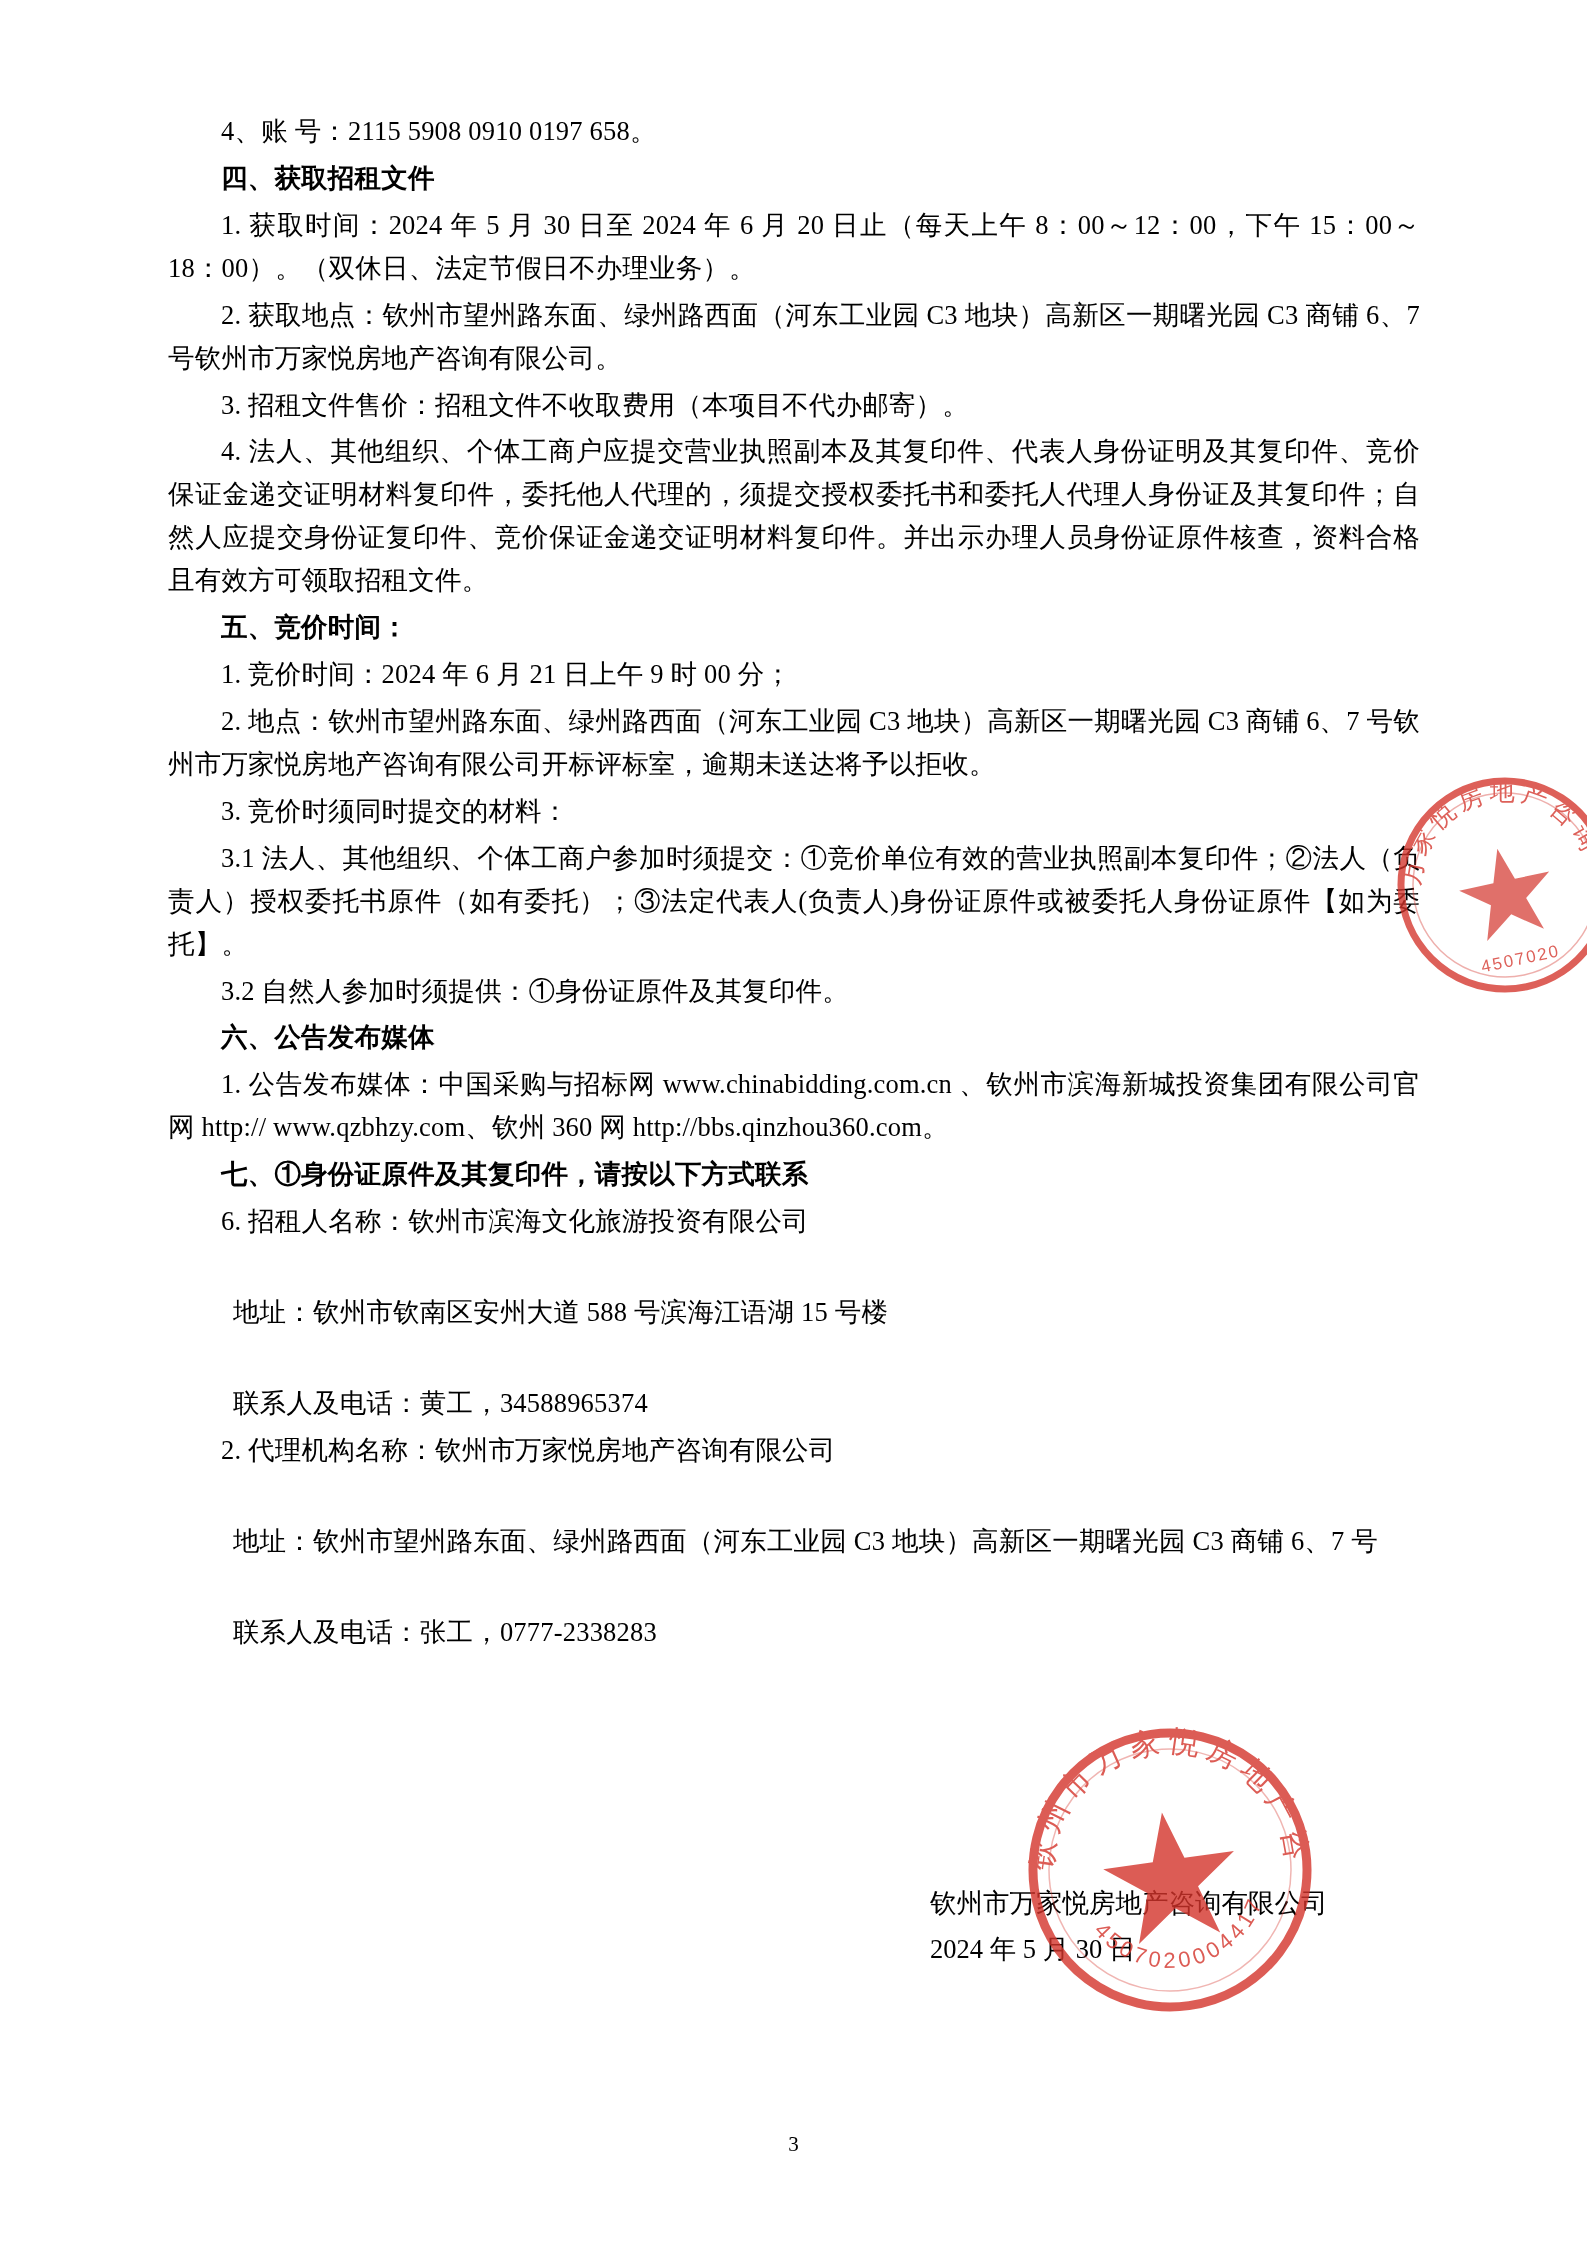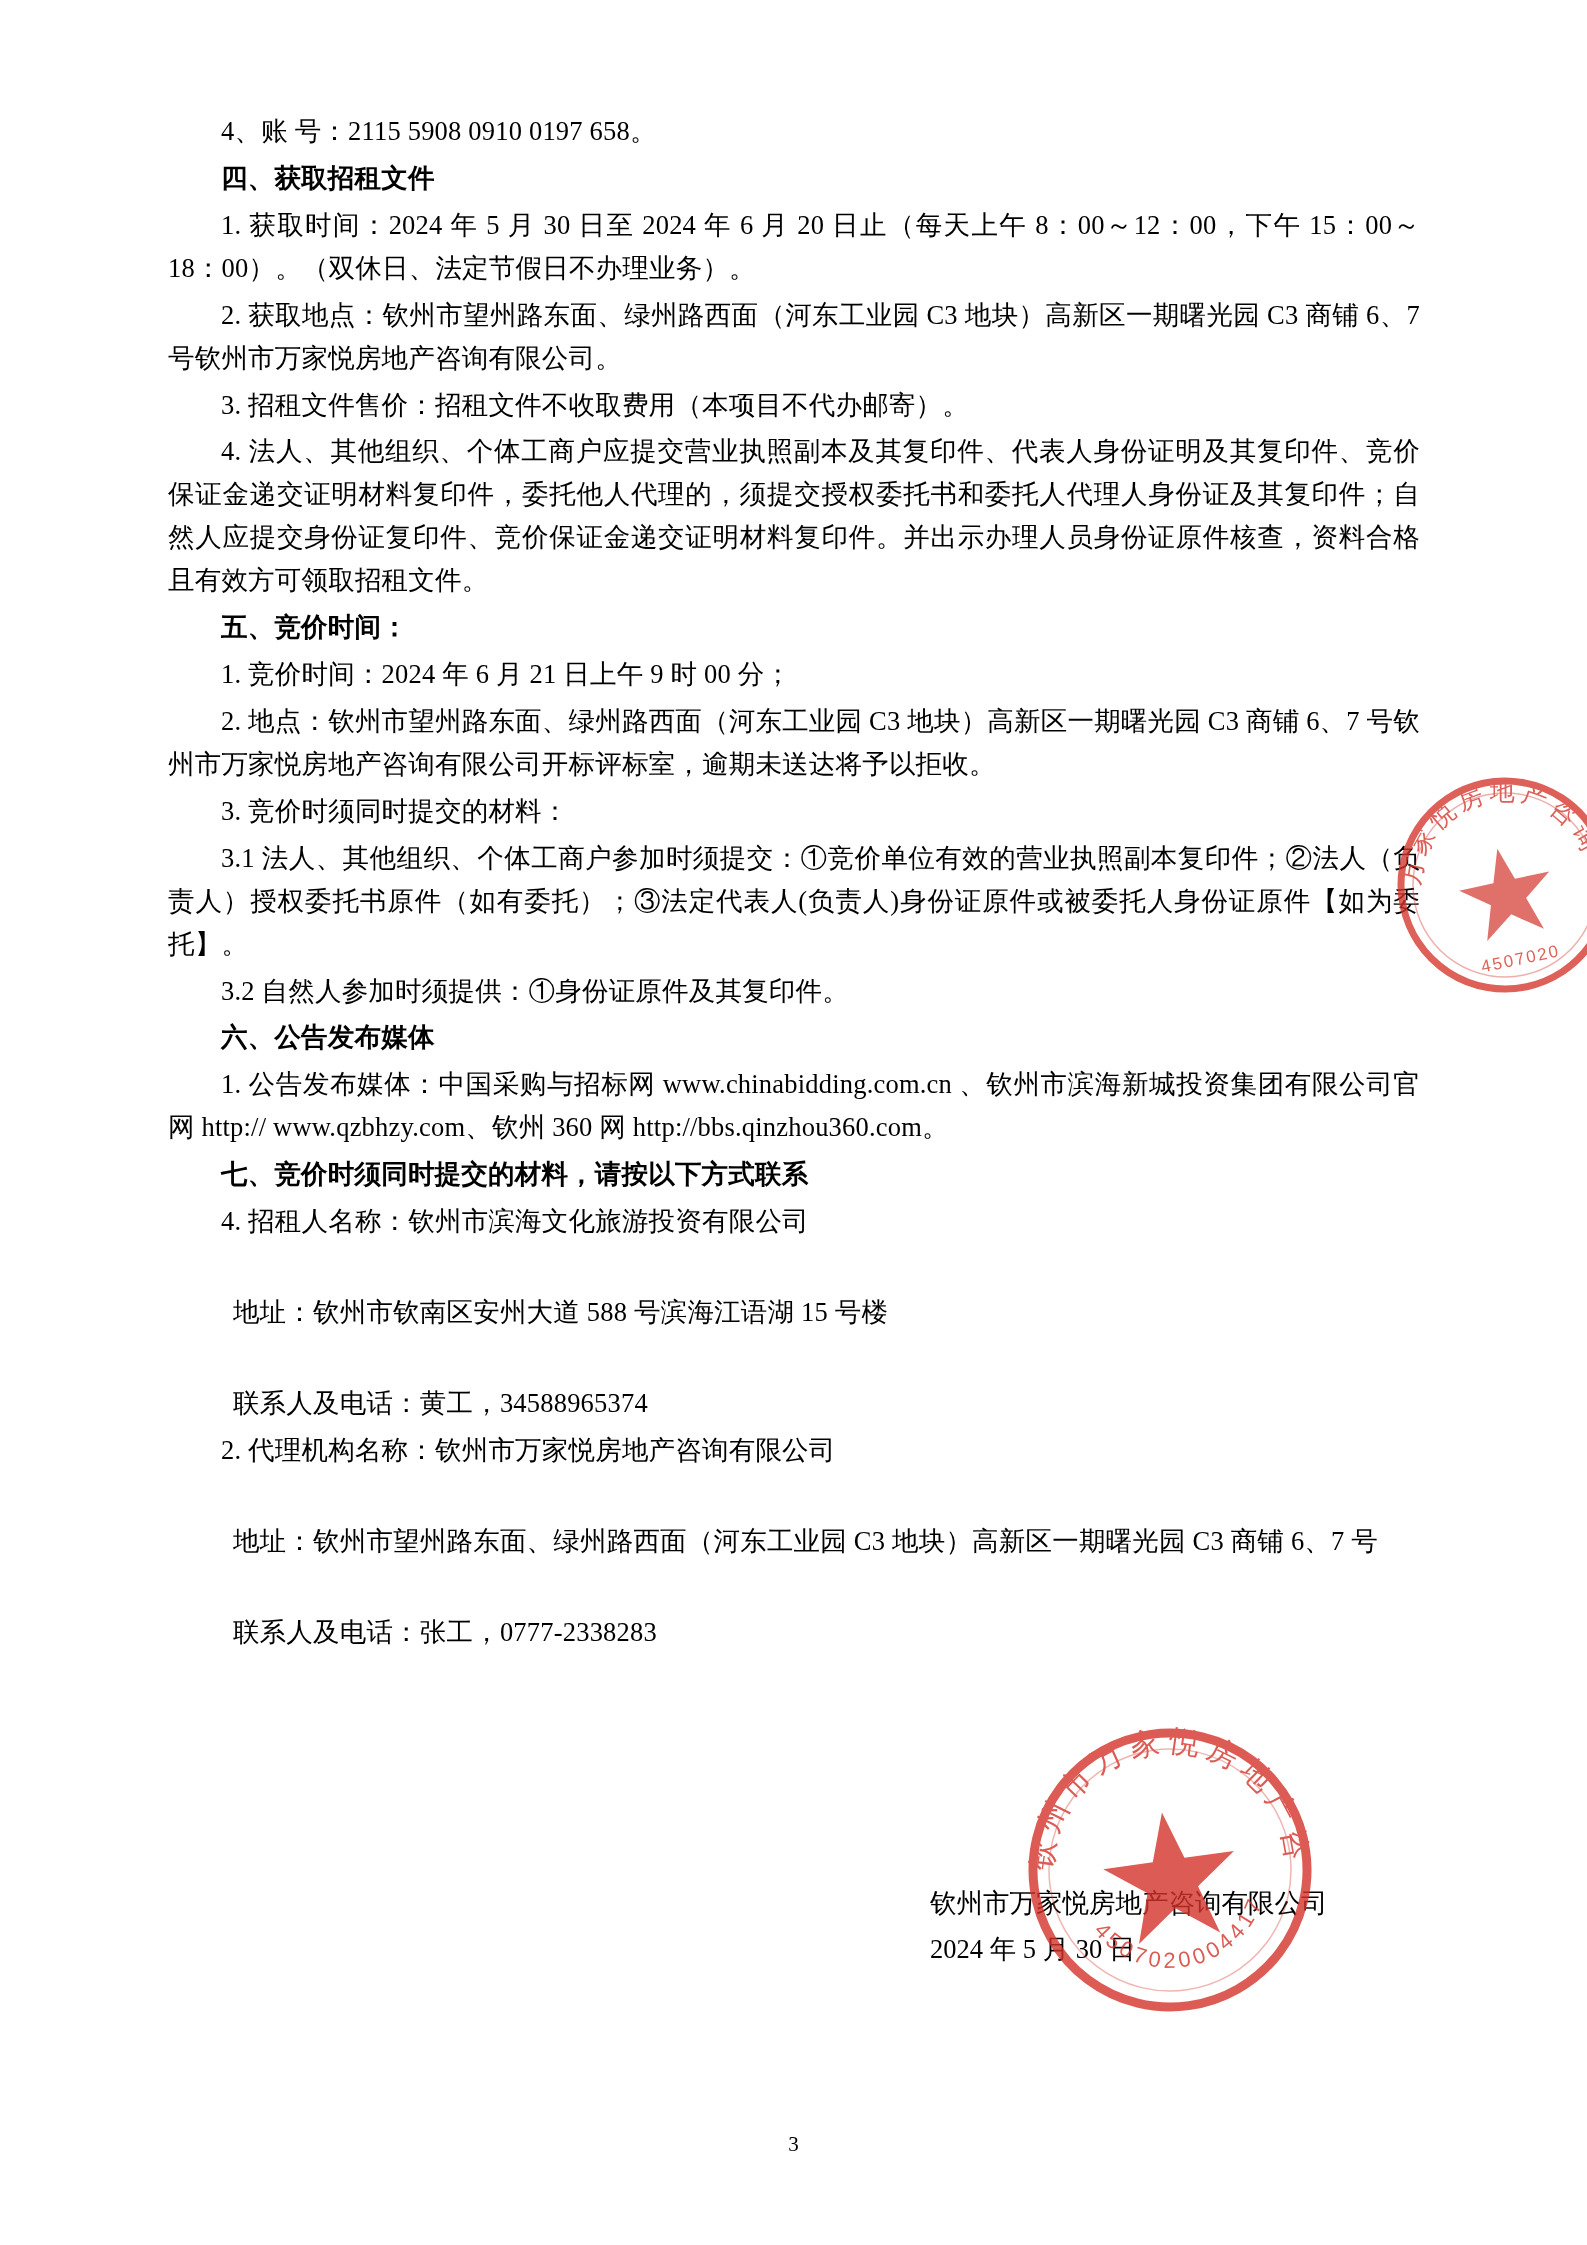--- a/index.html
+++ b/index.html
@@ -87,22 +87,22 @@
     <p class="ind1">3. 招租文件售价：招租文件不收取费用（本项目不代办邮寄）。</p>
     <p class="ind1">4. 法人、其他组织、个体工商户应提交营业执照副本及其复印件、代表人身份证明及其复印件、竞价保证金递交证明材料复印件，委托他人代理的，须提交授权委托书和委托人代理人身份证及其复印件；自然人应提交身份证复印件、竞价保证金递交证明材料复印件。并出示办理人员身份证原件核查，资料合格且有效方可领取招租文件。</p>
     <p class="ind-head">五、竞价时间：</p>
     <p class="ind1">1. 竞价时间：2024 年 6 月 21 日上午 9 时 00 分；</p>
     <p class="ind1">2. 地点：钦州市望州路东面、绿州路西面（河东工业园 C3 地块）高新区一期曙光园 C3 商铺 6、7 号钦州市万家悦房地产咨询有限公司开标评标室，逾期未送达将予以拒收。</p>
     <p class="ind1">3. 竞价时须同时提交的材料：</p>
     <p class="ind1">3.1 法人、其他组织、个体工商户参加时须提交：①竞价单位有效的营业执照副本复印件；②法人（负责人）授权委托书原件（如有委托）；③法定代表人(负责人)身份证原件或被委托人身份证原件【如为委托】。</p>
     <p class="ind1">3.2 自然人参加时须提供：①身份证原件及其复印件。</p>
     <p class="ind-head">六、公告发布媒体</p>
     <p class="ind1">1. 公告发布媒体：中国采购与招标网 www.chinabidding.com.cn 、钦州市滨海新城投资集团有限公司官网 http:// www.qzbhzy.com、钦州 360 网 http://bbs.qinzhou360.com。</p>
-    <p class="ind-head">七、竞价时须同时提交的材料，请按以下方式联系</p>
-    <p class="ind1">4. 招租人名称：钦州市滨海文化旅游投资有限公司</p>
+    <p class="ind-head">七、①身份证原件及其复印件，请按以下方式联系</p>
+    <p class="ind1">6. 招租人名称：钦州市滨海文化旅游投资有限公司</p>
     <p class="ind-sub">地址：钦州市钦南区安州大道 588 号滨海江语湖 15 号楼</p>
     <p class="ind-sub">联系人及电话：黄工，34588965374</p>
     <p class="ind1">2. 代理机构名称：钦州市万家悦房地产咨询有限公司</p>
     <p class="ind-sub">地址：钦州市望州路东面、绿州路西面（河东工业园 C3 地块）高新区一期曙光园 C3 商铺 6、7 号</p>
     <p class="ind-sub">联系人及电话：张工，0777-2338283</p>
   </div>
 
   <div class="sig">
     <div>钦州市万家悦房地产咨询有限公司</div>
     <div>2024 年 5 月 30 日</div>

